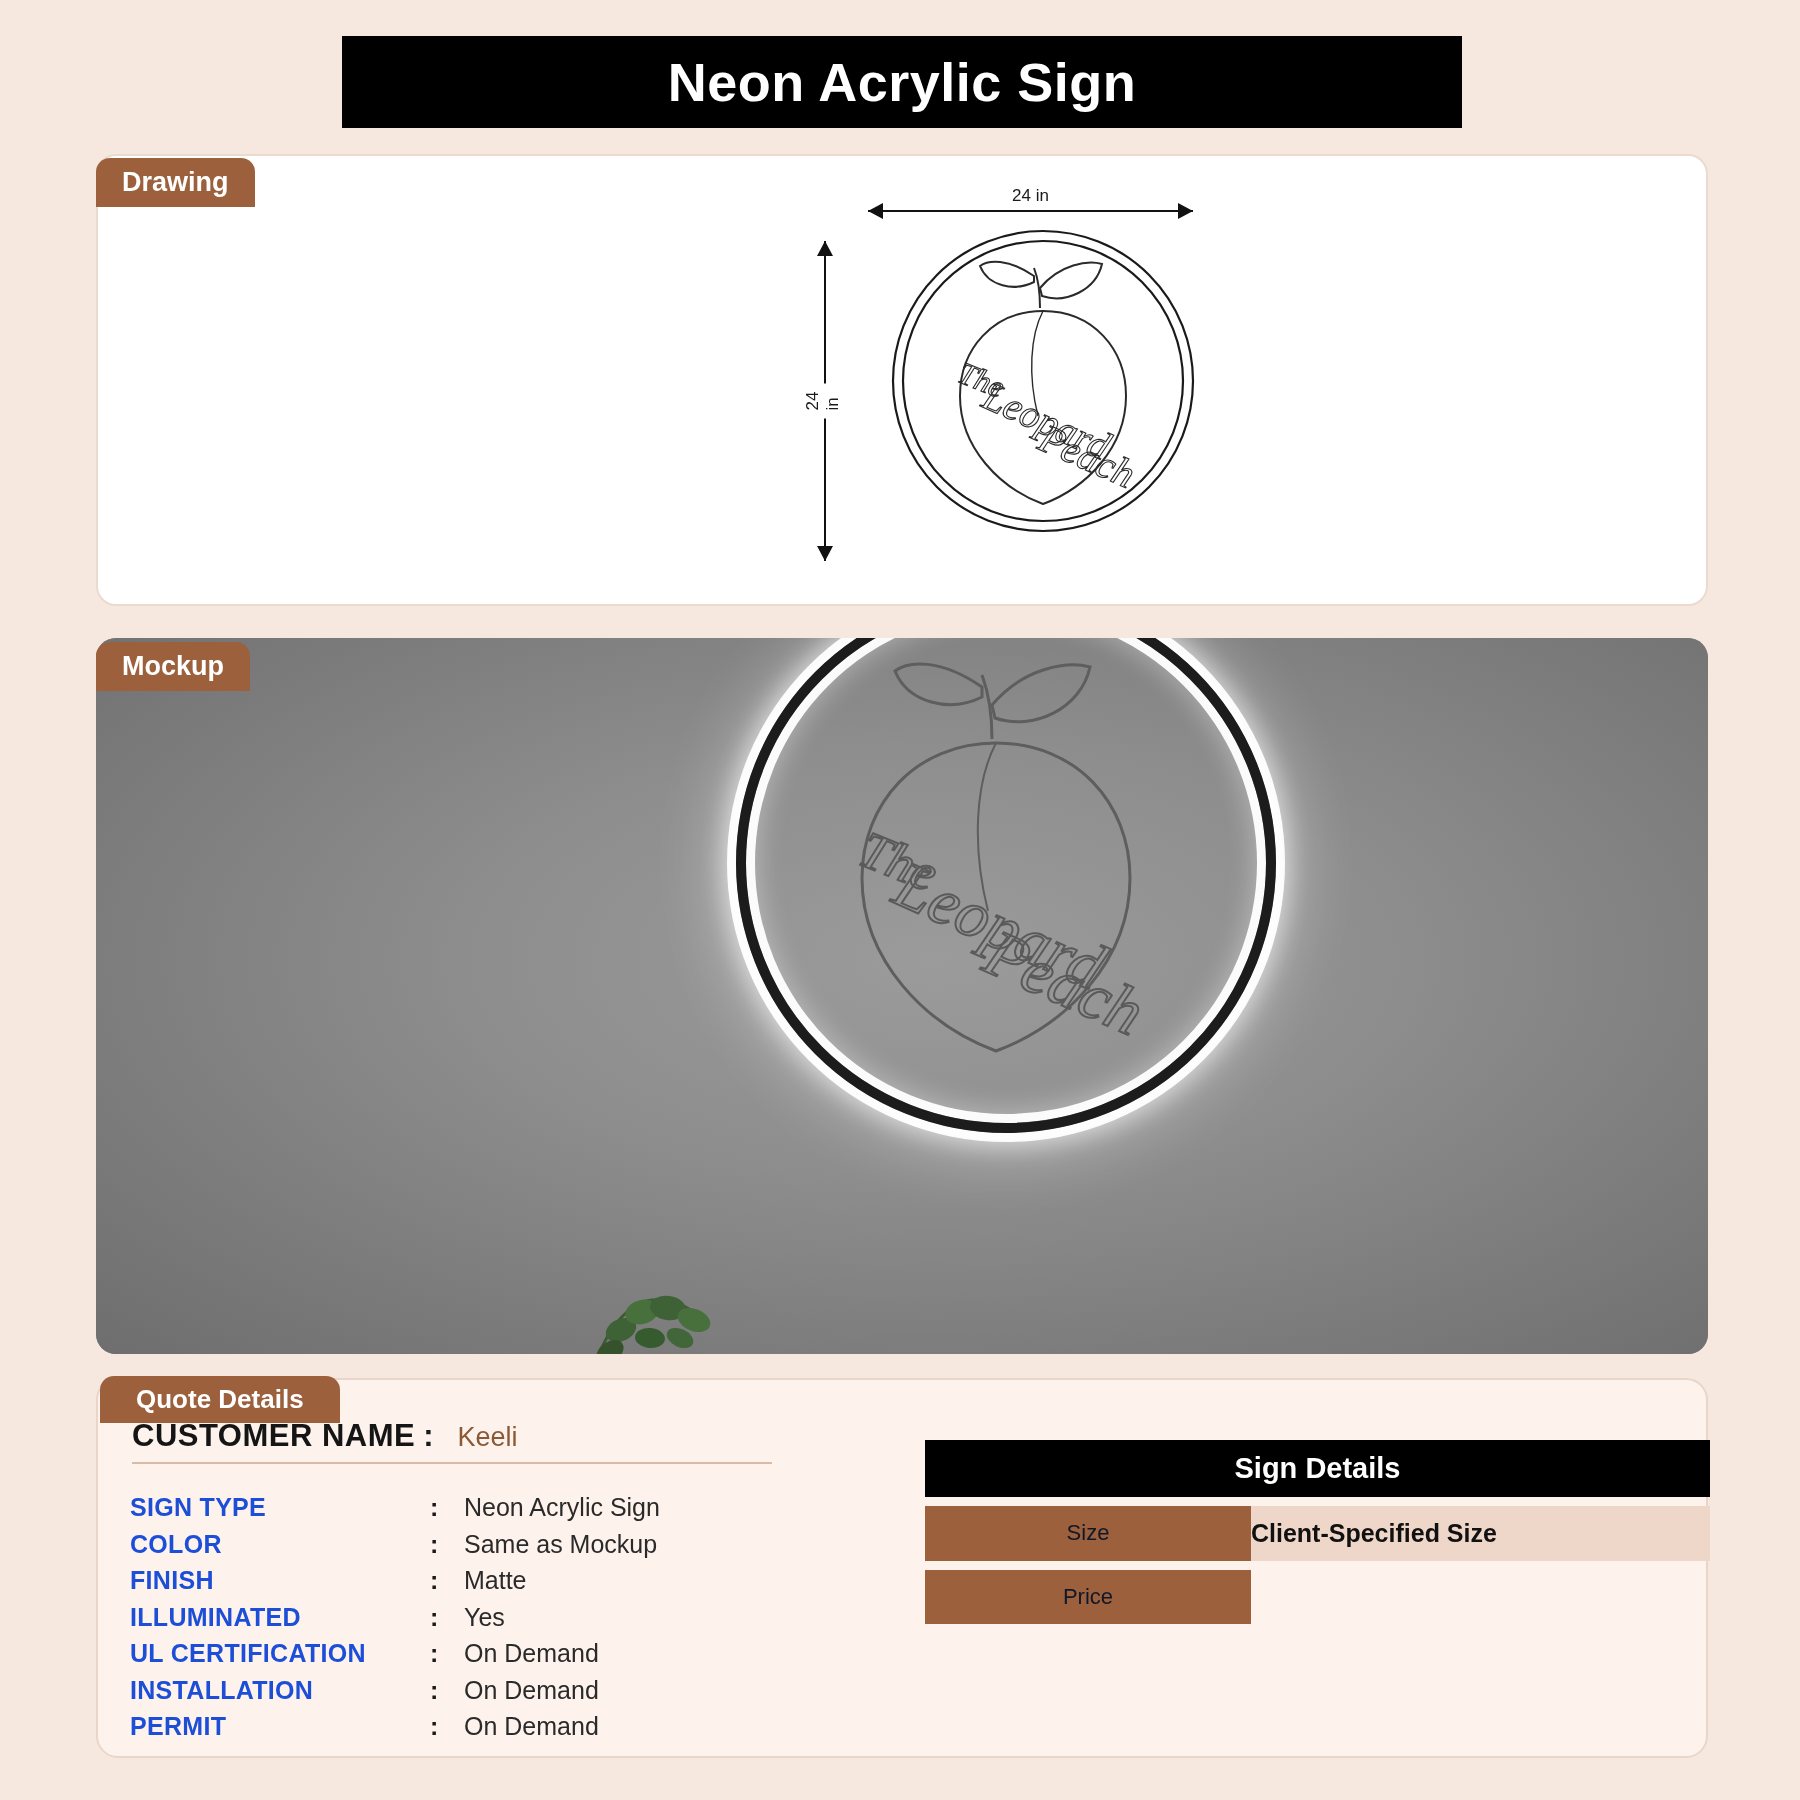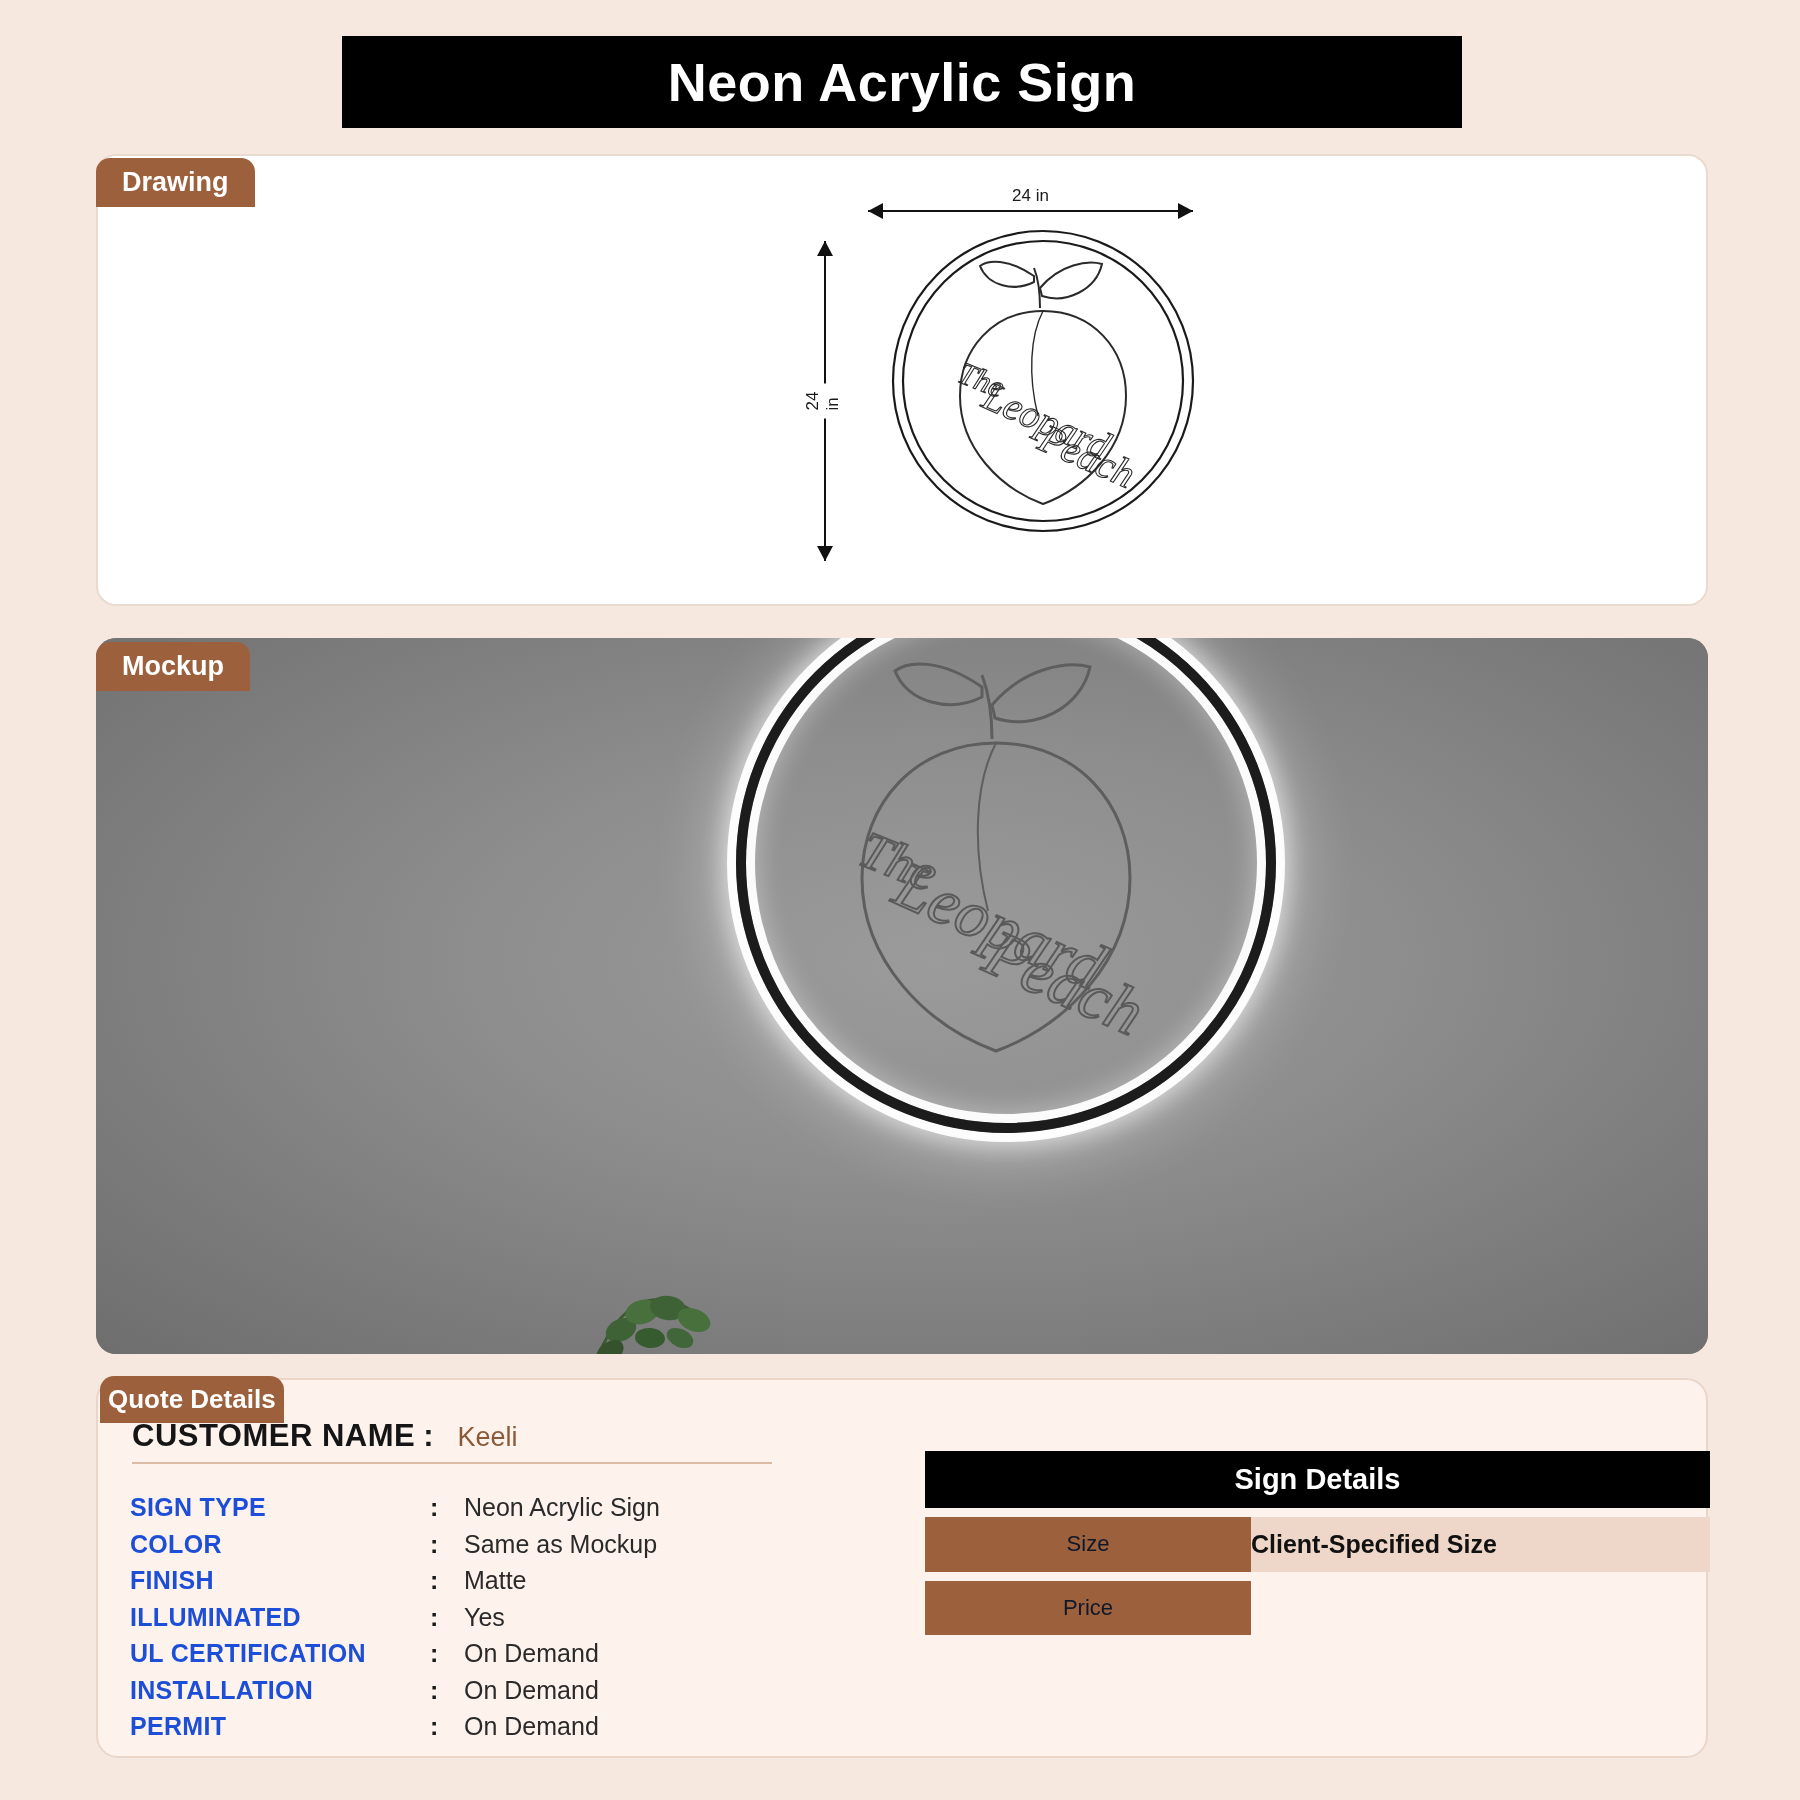--- a/index.html
+++ b/index.html
@@ -123,21 +123,21 @@
     width: 1612px;
     height: 380px;
     background: #fdf3ec;
     border: 2px solid #e9d6c9;
     border-radius: 22px;
   }
   #quote-tab {
     left: 100px;
     top: 1376px;
     border-radius: 14px 14px 0 0;
-    padding: 8px 8px;
+    padding: 8px 36px;
     font-size: 26px;
   }
 
   .customer-row {
     position: absolute;
     left: 132px;
     top: 1418px;
     width: 640px;
     display: flex;
     align-items: baseline;
@@ -197,21 +197,20 @@
     top: 1440px;
     width: 785px;
   }
   .sd-header {
     background: #000000;
     color: #ffffff;
     text-align: center;
     font-size: 29px;
     font-weight: bold;
     padding: 12px 0;
-    margin-top: 11px;
   }
   .sd-row {
     display: flex;
     margin-top: 9px;
   }
   .sd-key {
     width: 326px;
     background: #9c613c;
     color: #0f172a;
     font-size: 22px;

